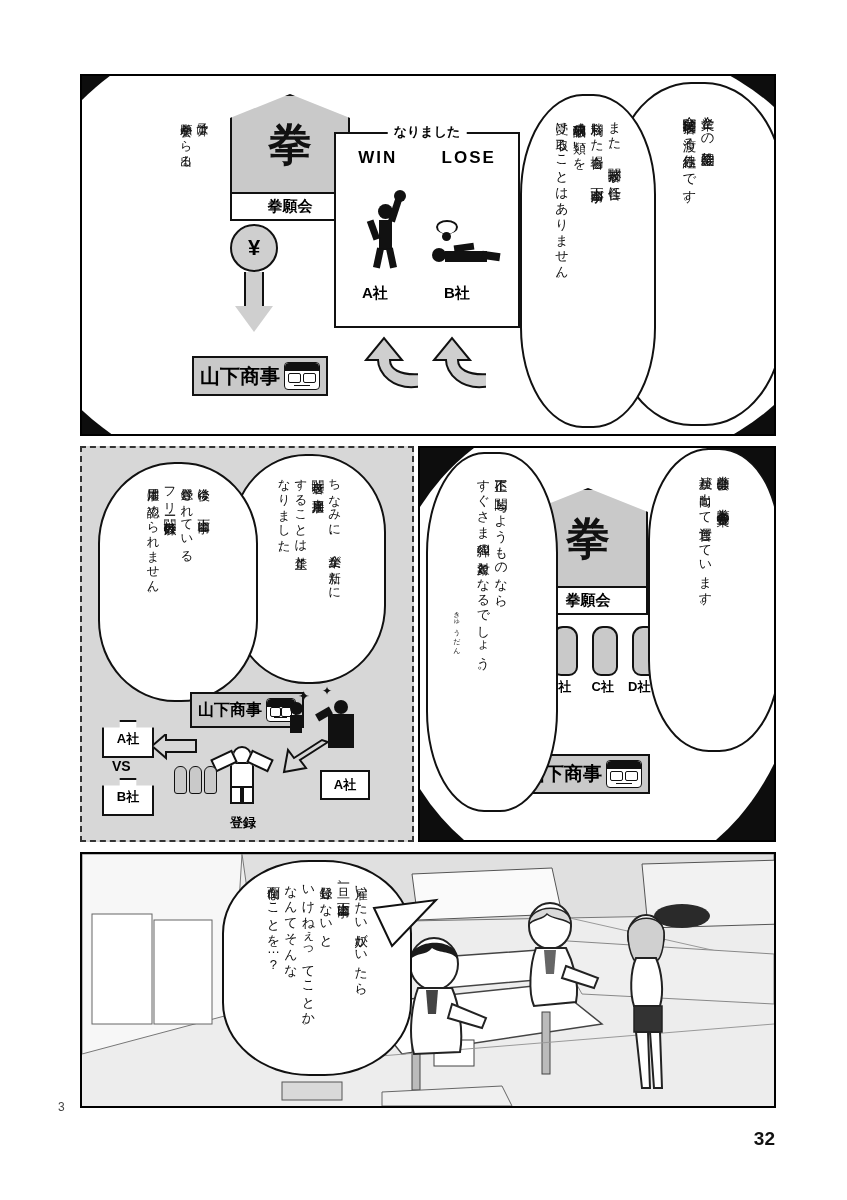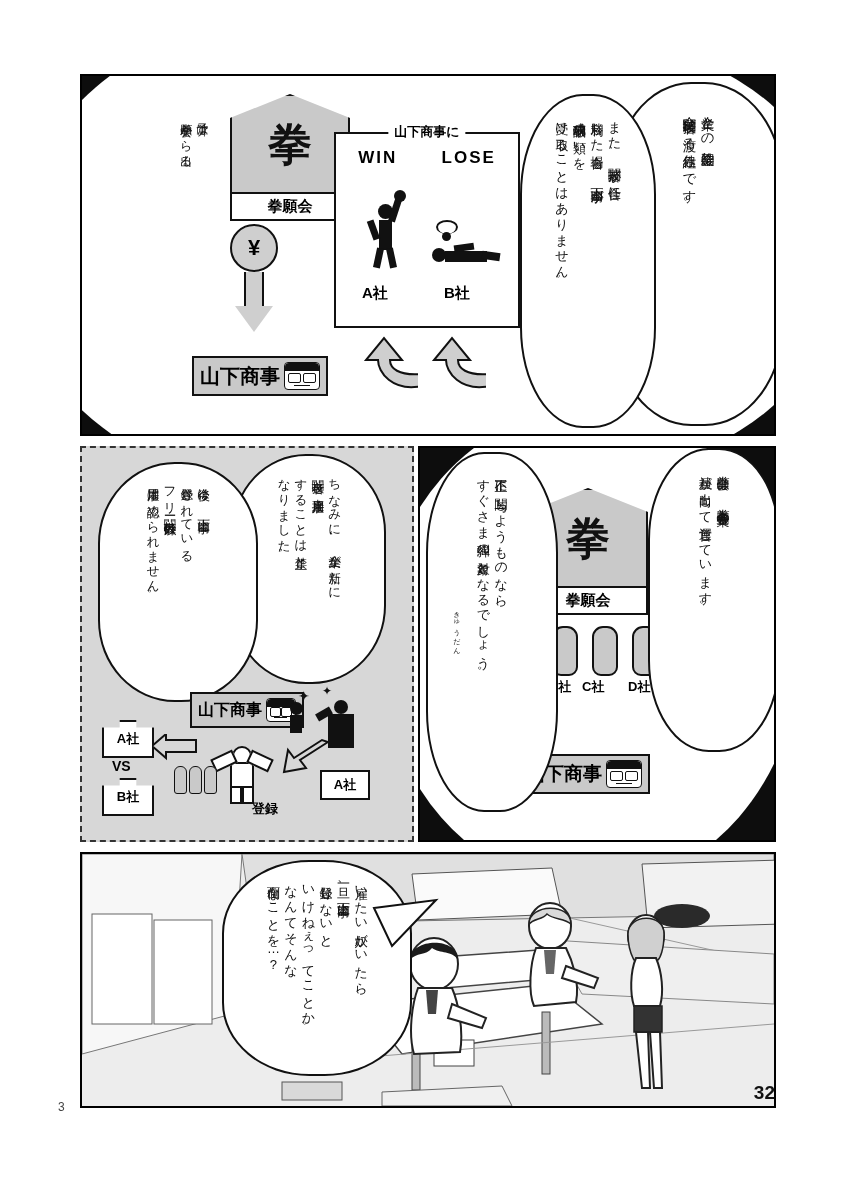--- a/index.html
+++ b/index.html
@@ -110,21 +110,21 @@
     position:absolute;left:80px;top:852px;width:692px;height:252px;
     background:#e9e9e9;border:2px solid #000;overflow:hidden;
   }
 
   .small-box{
     border:2px solid #111;background:#fff;font-size:13px;font-weight:bold;
     display:flex;align-items:center;justify-content:center;
   }
 
   .footer-page{
-    position:absolute;right:72px;top:1082px;font-size:19px;font-weight:bold;color:#111;
+    position:absolute;right:72px;top:1128px;font-size:19px;font-weight:bold;color:#111;
   }
   .footer-num{
     position:absolute;left:58px;top:1100px;font-size:12px;color:#444;
   }
   .watermark{
     position:absolute;left:30px;top:1150px;font-size:30px;font-weight:bold;color:#e8262b;
     letter-spacing:-1px;
   }
 </style>
 </head>
@@ -154,21 +154,21 @@
       <span>山下商事</span>
       <span class="face">
         <span class="hair"></span>
           <span class="gl"></span>
           <span class="gl2"></span>
           <span class="mouth"></span>
       </span>
     </div>
 
     <div class="match-box" style="left:252px;top:56px;width:182px;height:192px;">
-      <div class="match-title">山下商事に</div>
+      <div class="match-title">なりました</div>
       <div style="display:flex;justify-content:space-around;margin-top:14px;">
         <span class="winlose">WIN</span>
         <span class="winlose">LOSE</span>
       </div>
 
       <div style="position:absolute;left:22px;top:56px;width:56px;height:76px;">
         <div style="position:absolute;left:20px;top:14px;width:15px;height:15px;border-radius:50%;background:#111;"></div>
         <div style="position:absolute;left:21px;top:30px;width:13px;height:30px;background:#111;"></div>
         <div style="position:absolute;left:34px;top:6px;width:7px;height:26px;background:#111;transform:rotate(18deg);"></div>
         <div style="position:absolute;left:12px;top:30px;width:7px;height:20px;background:#111;transform:rotate(-20deg);"></div>
@@ -244,21 +244,21 @@
       <div style="position:absolute;left:4px;top:10px;width:20px;height:10px;border:2px solid #111;background:#fff;transform:rotate(-25deg);"></div>
       <div style="position:absolute;left:40px;top:10px;width:20px;height:10px;border:2px solid #111;background:#fff;transform:rotate(25deg);"></div>
       <div style="position:absolute;left:22px;top:42px;width:8px;height:14px;border:2px solid #111;background:#fff;"></div>
       <div style="position:absolute;left:34px;top:42px;width:8px;height:14px;border:2px solid #111;background:#fff;"></div>
     </div>
     <div style="position:absolute;left:92px;top:318px;display:flex;gap:2px;">
       <span style="width:11px;height:26px;background:#c9c9c9;border:1.5px solid #111;border-radius:6px 6px 3px 3px;"></span>
       <span style="width:11px;height:26px;background:#c9c9c9;border:1.5px solid #111;border-radius:6px 6px 3px 3px;"></span>
       <span style="width:11px;height:26px;background:#c9c9c9;border:1.5px solid #111;border-radius:6px 6px 3px 3px;"></span>
     </div>
-    <div style="position:absolute;left:126px;top:352px;width:70px;text-align:right;font-size:13px;font-weight:bold;">登録</div>
+    <div style="position:absolute;left:126px;top:366px;width:70px;text-align:center;font-size:13px;font-weight:bold;">登録</div>
 
     <div class="small-box" style="position:absolute;left:20px;top:272px;width:48px;height:34px;clip-path:polygon(0 20%,34% 20%,34% 0,66% 0,66% 20%,100% 20%,100% 100%,0 100%);">A社</div>
     <div style="position:absolute;left:30px;top:310px;font-size:14px;font-weight:bold;">VS</div>
     <div class="small-box" style="position:absolute;left:20px;top:330px;width:48px;height:34px;clip-path:polygon(0 20%,34% 20%,34% 0,66% 0,66% 20%,100% 20%,100% 100%,0 100%);">B社</div>
 
     <div style="position:absolute;left:70px;top:286px;">
       <svg width="46" height="36" viewBox="0 0 46 36">
           <path d="M44 6 L14 6 L14 0 L0 12 L14 24 L14 18 L44 18 Z" fill="#d7d7d7" stroke="#111" stroke-width="2"></path>
         </svg>
     </div>
@@ -292,21 +292,21 @@
 
     <div style="position:absolute;left:92px;top:178px;display:flex;gap:14px;">
       <span class="pin"></span>
       <span class="pin"></span>
       <span class="pin"></span>
       <span class="pin"></span>
     </div>
     <div style="position:absolute;left:86px;top:230px;display:flex;gap:6px;font-size:13px;font-weight:bold;">
       <span style="width:32px;text-align:center;">A社</span>
       <span style="width:32px;text-align:center;">B社</span>
-      <span style="width:32px;text-align:left;">C社</span>
+      <span style="width:32px;text-align:right;">C社</span>
       <span style="width:32px;text-align:left;margin-left:8px;">D社</span>
     </div>
 
     <div class="yamashita-box" style="position:absolute;left:98px;top:306px;font-size:19px;">
       <span>山下商事</span>
       <span class="face">
         <span class="hair"></span>
           <span class="gl"></span>
           <span class="gl2"></span>
           <span class="mouth"></span>

